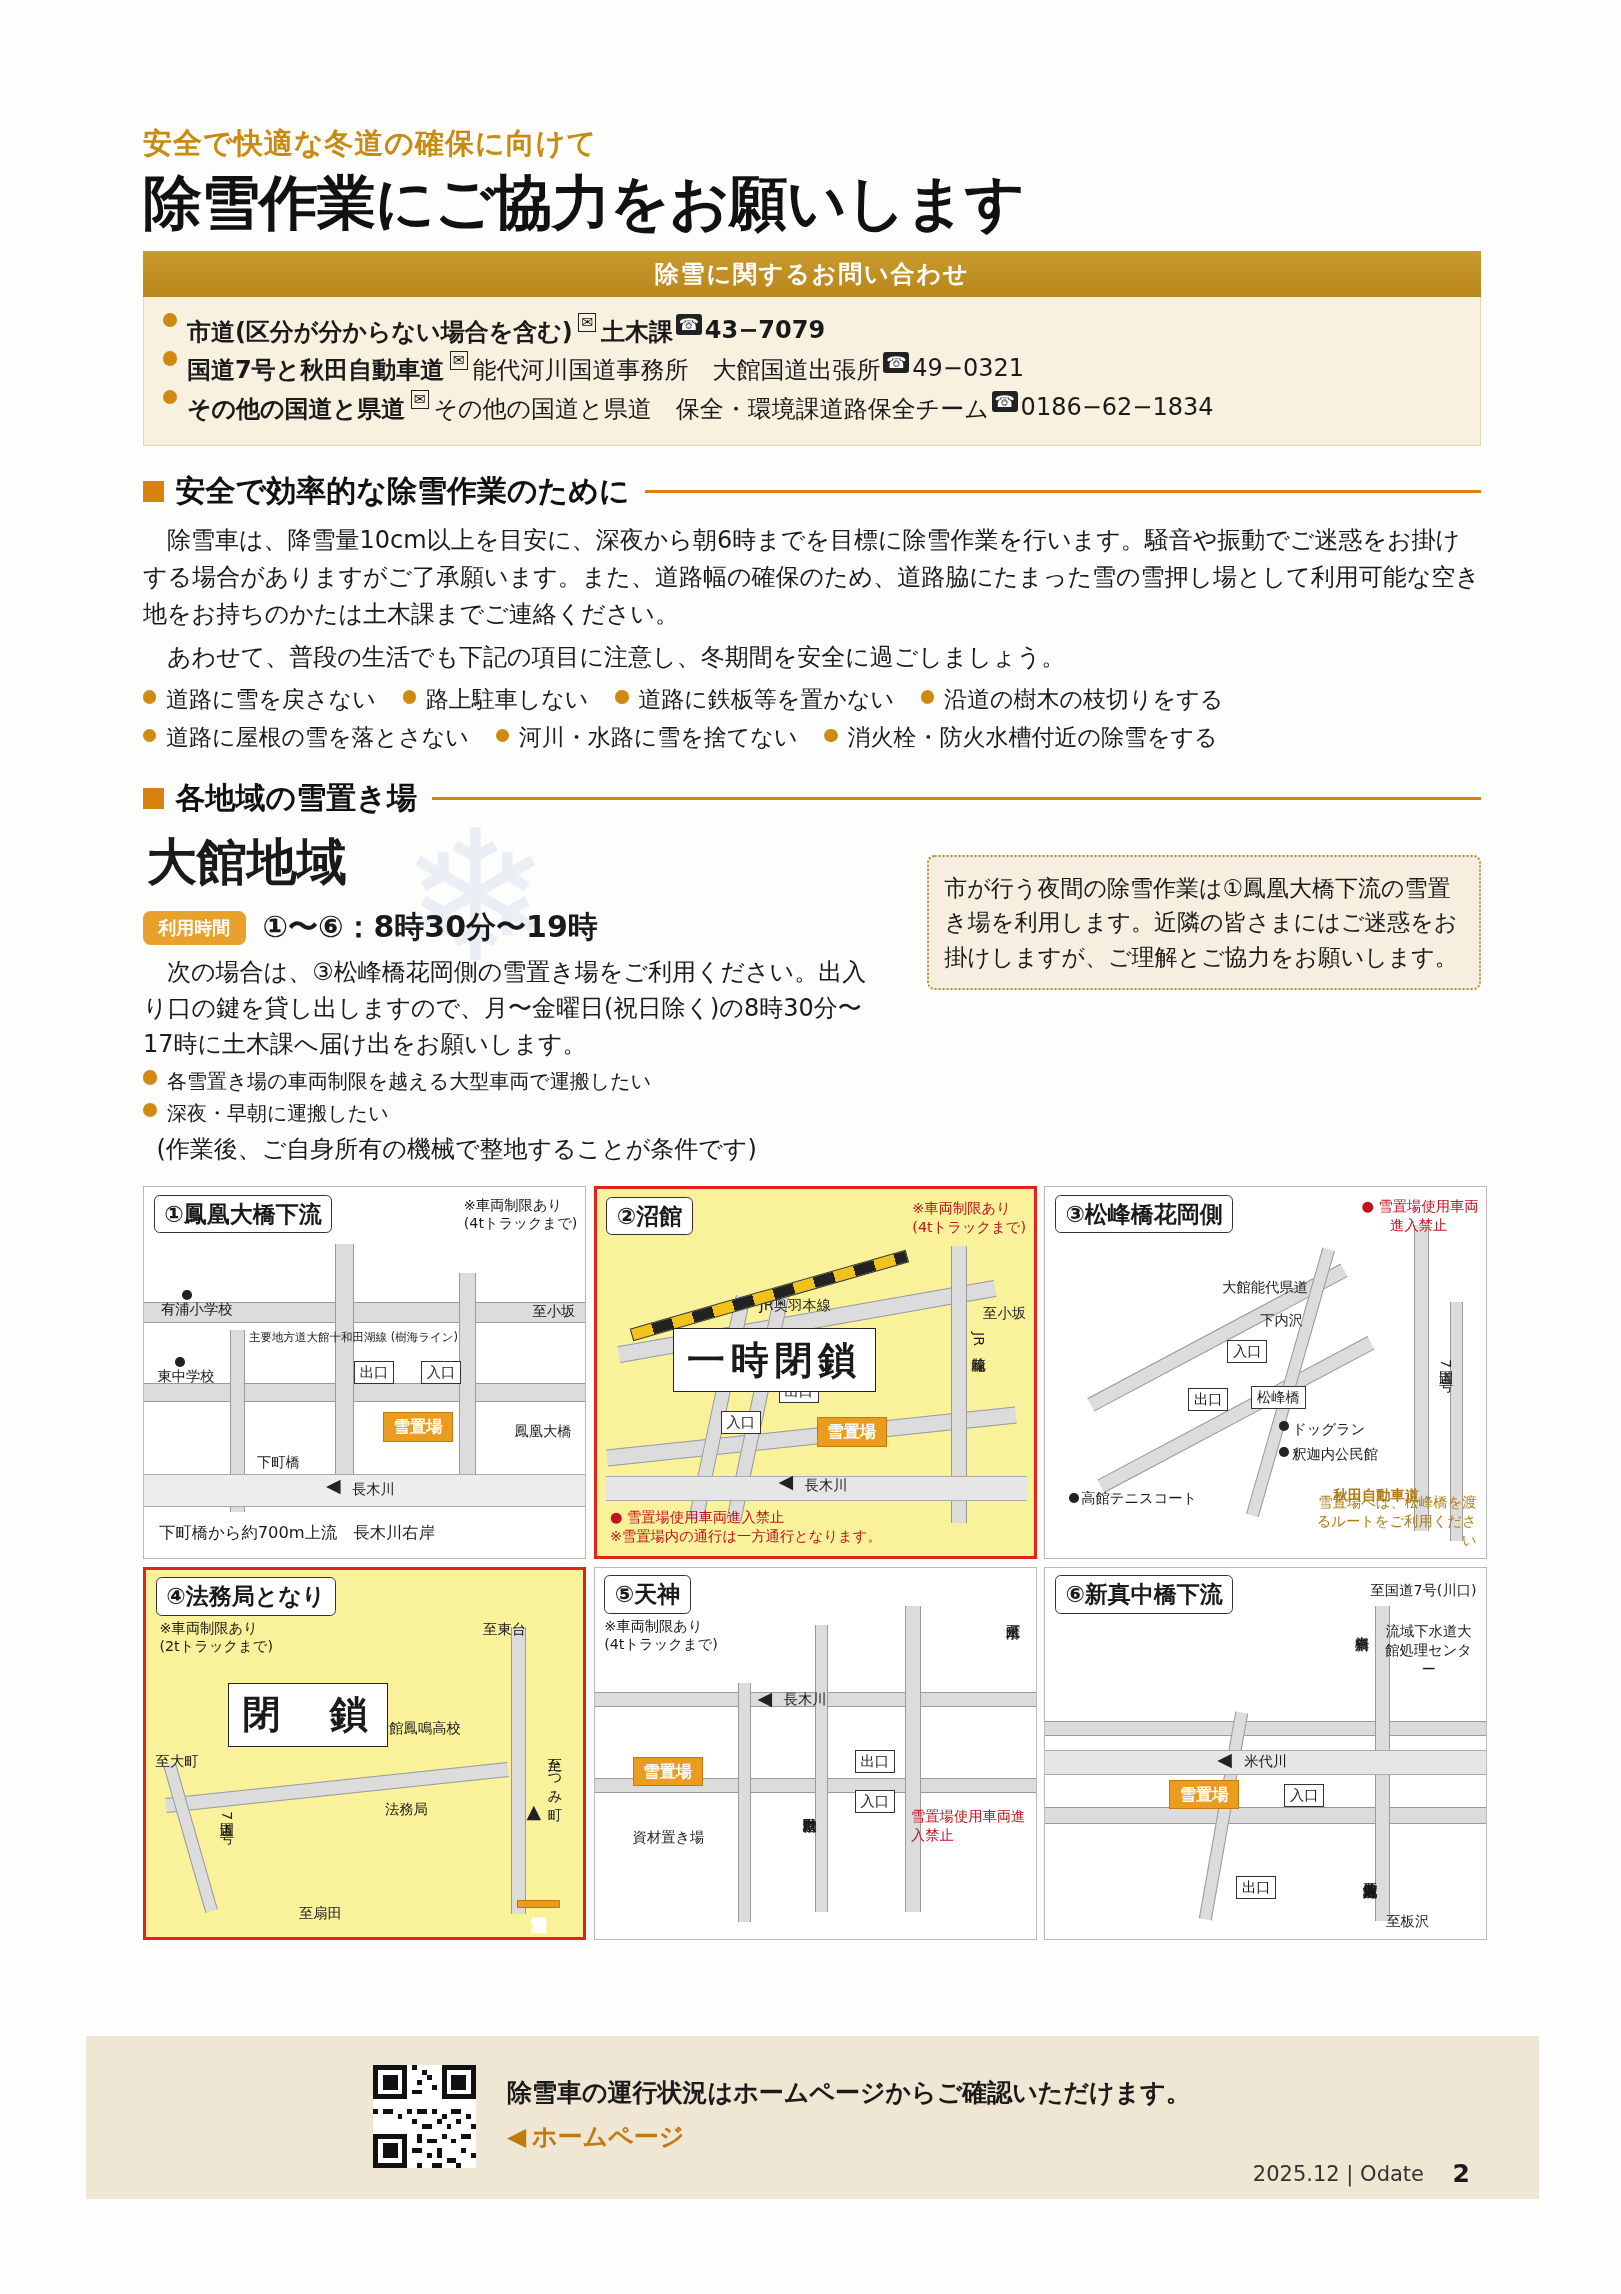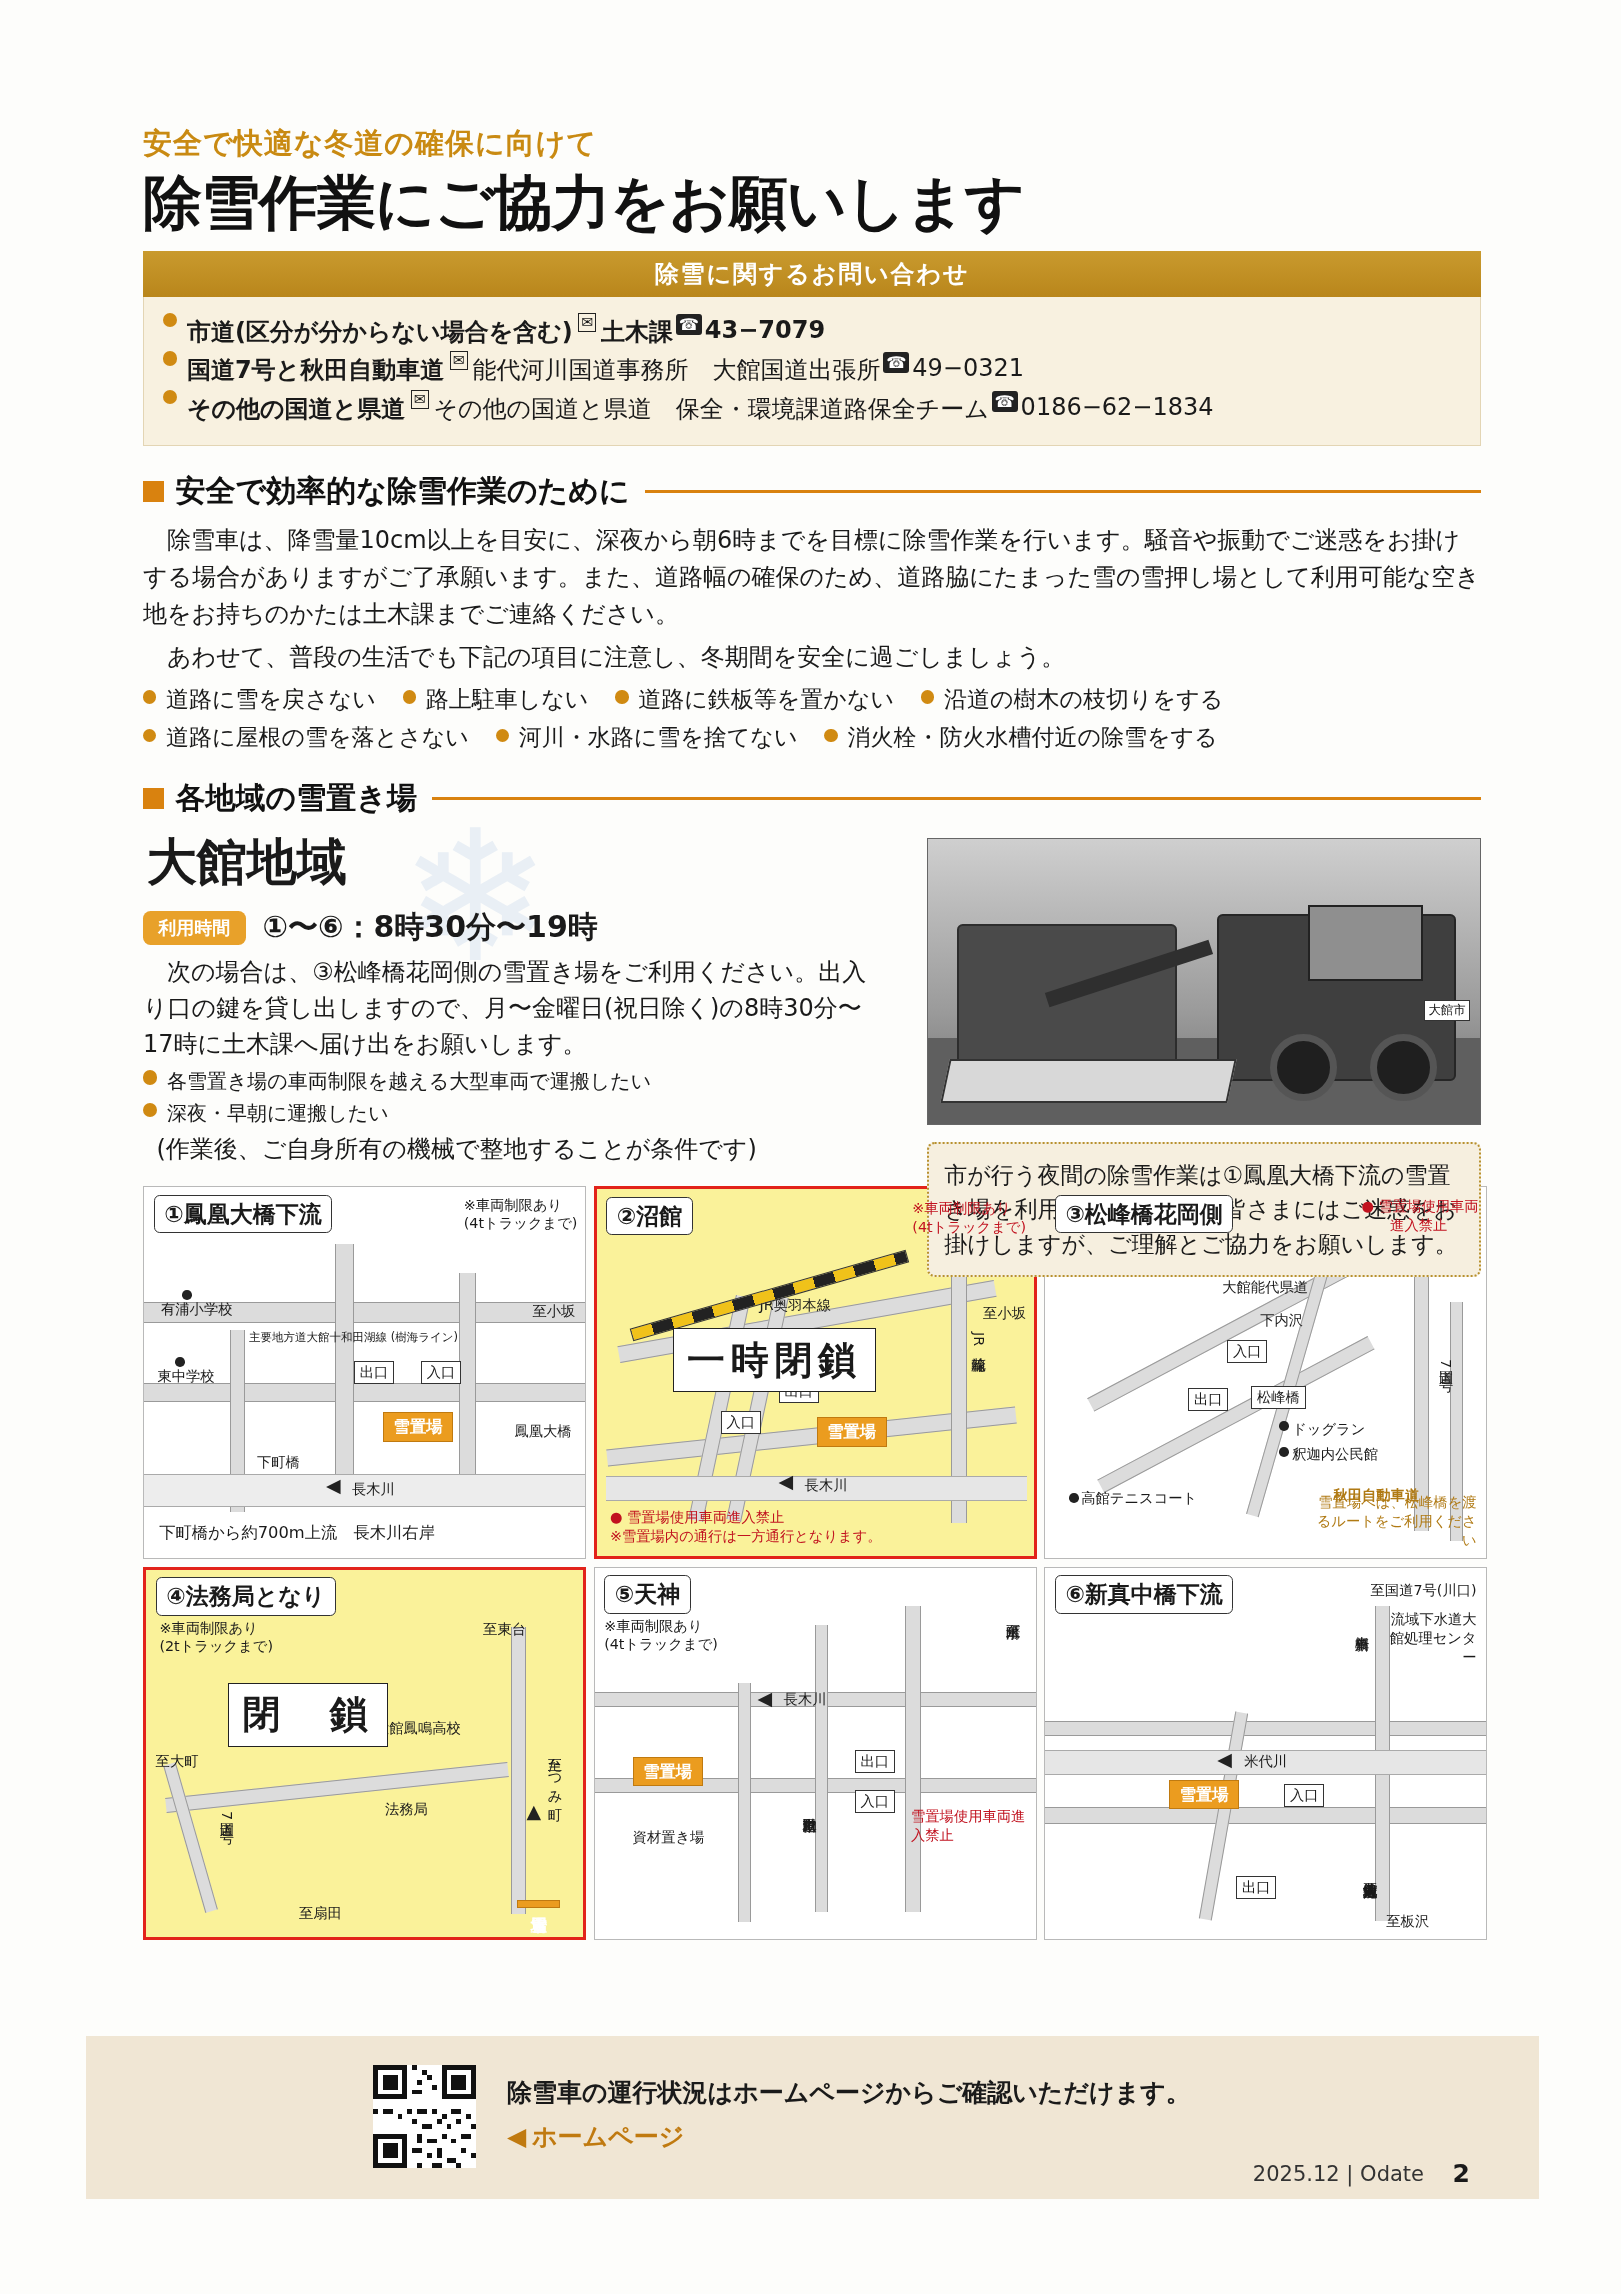--- a/index.html
+++ b/index.html
@@ -268,32 +268,20 @@
           <span class="">各雪置き場の車両制限を越える大型車両で運搬したい</span>
         </div>
         <div class="bl">
           <span class="bullet-dot"></span>
           <span>深夜・早朝に運搬したい</span>
         </div>
         <div class="note-paren">(作業後、ご自身所有の機械で整地することが条件です)</div>
       </div>
 
       <div class="right-col">
-        <div class="photo">
-          <div class="sky"></div>
-          <div class="ground"></div>
-          <div class="machine-a"></div>
-          <div class="machine-b"></div>
-          <div class="cab"></div>
-          <div class="arm"></div>
-          <div class="blade"></div>
-          <div class="w1"></div>
-          <div class="w2"></div>
-          <div class="tag">大館市</div>
-        </div>
         <div class="callout">市が行う夜間の除雪作業は①鳳凰大橋下流の雪置き場を利用します。近隣の皆さまにはご迷惑をお掛けしますが、ご理解とご協力をお願いします。</div>
       </div>
     </div>
 
     <div class="maps">
 
       <div class="map">
         <div class="map-title">①鳳凰大橋下流</div>
         <div class="map-note" style="right:7.6px; top:9.6px; text-align:left;">※車両制限あり
 (4tトラックまで)</div>
@@ -408,21 +396,21 @@
       </div>
 
       <div class="map">
         <div class="map-title">⑥新真中橋下流</div>
         <div class="lbl" style="right:9.6px; top:13.4px;">至国道7号(川口)</div>
         <div class="rd" style="left:0; top:153px; width:443px; height:15.3px;"></div>
         <div class="rd" style="left:0; top:239px; width:443px; height:17px;"></div>
         <div class="rd v" style="right:96px; top:38px; width:15.3px; height:315px;"></div>
         <div class="rd v" style="left:172px; top:143px; width:13.4px; height:210px; transform:rotate(10deg);"></div>
         <div class="river" style="left:0; top:182px; width:443px; height:25px;"></div>
-        <div class="lbl" style="right:9.6px; top:42px; width:96px; white-space:normal; text-align:right;">流域下水道大館処理センター</div>
+        <div class="lbl" style="right:9.6px; top:54px; width:96px; white-space:normal; text-align:center;">流域下水道大館処理センター</div>
         <div class="lbl" style="right:115px; top:57px; writing-mode:vertical-rl;">新真中橋</div>
         <div class="arrow" style="left:172px; top:180px;">◀</div>
         <div class="lbl" style="left:199px; top:184px;">米代川</div>
         <div class="snowsite" style="left:124px; top:212px;">雪置場</div>
         <div class="boxlbl" style="left:239px; top:216px;">入口</div>
         <div class="boxlbl" style="left:191px; bottom:40px;">出口</div>
         <div class="lbl" style="right:107px; bottom:67px; writing-mode:vertical-rl;">主要地方道大館鹿角線</div>
         <div class="lbl" style="right:57px; bottom:7.6px;">至板沢</div>
       </div>
 

